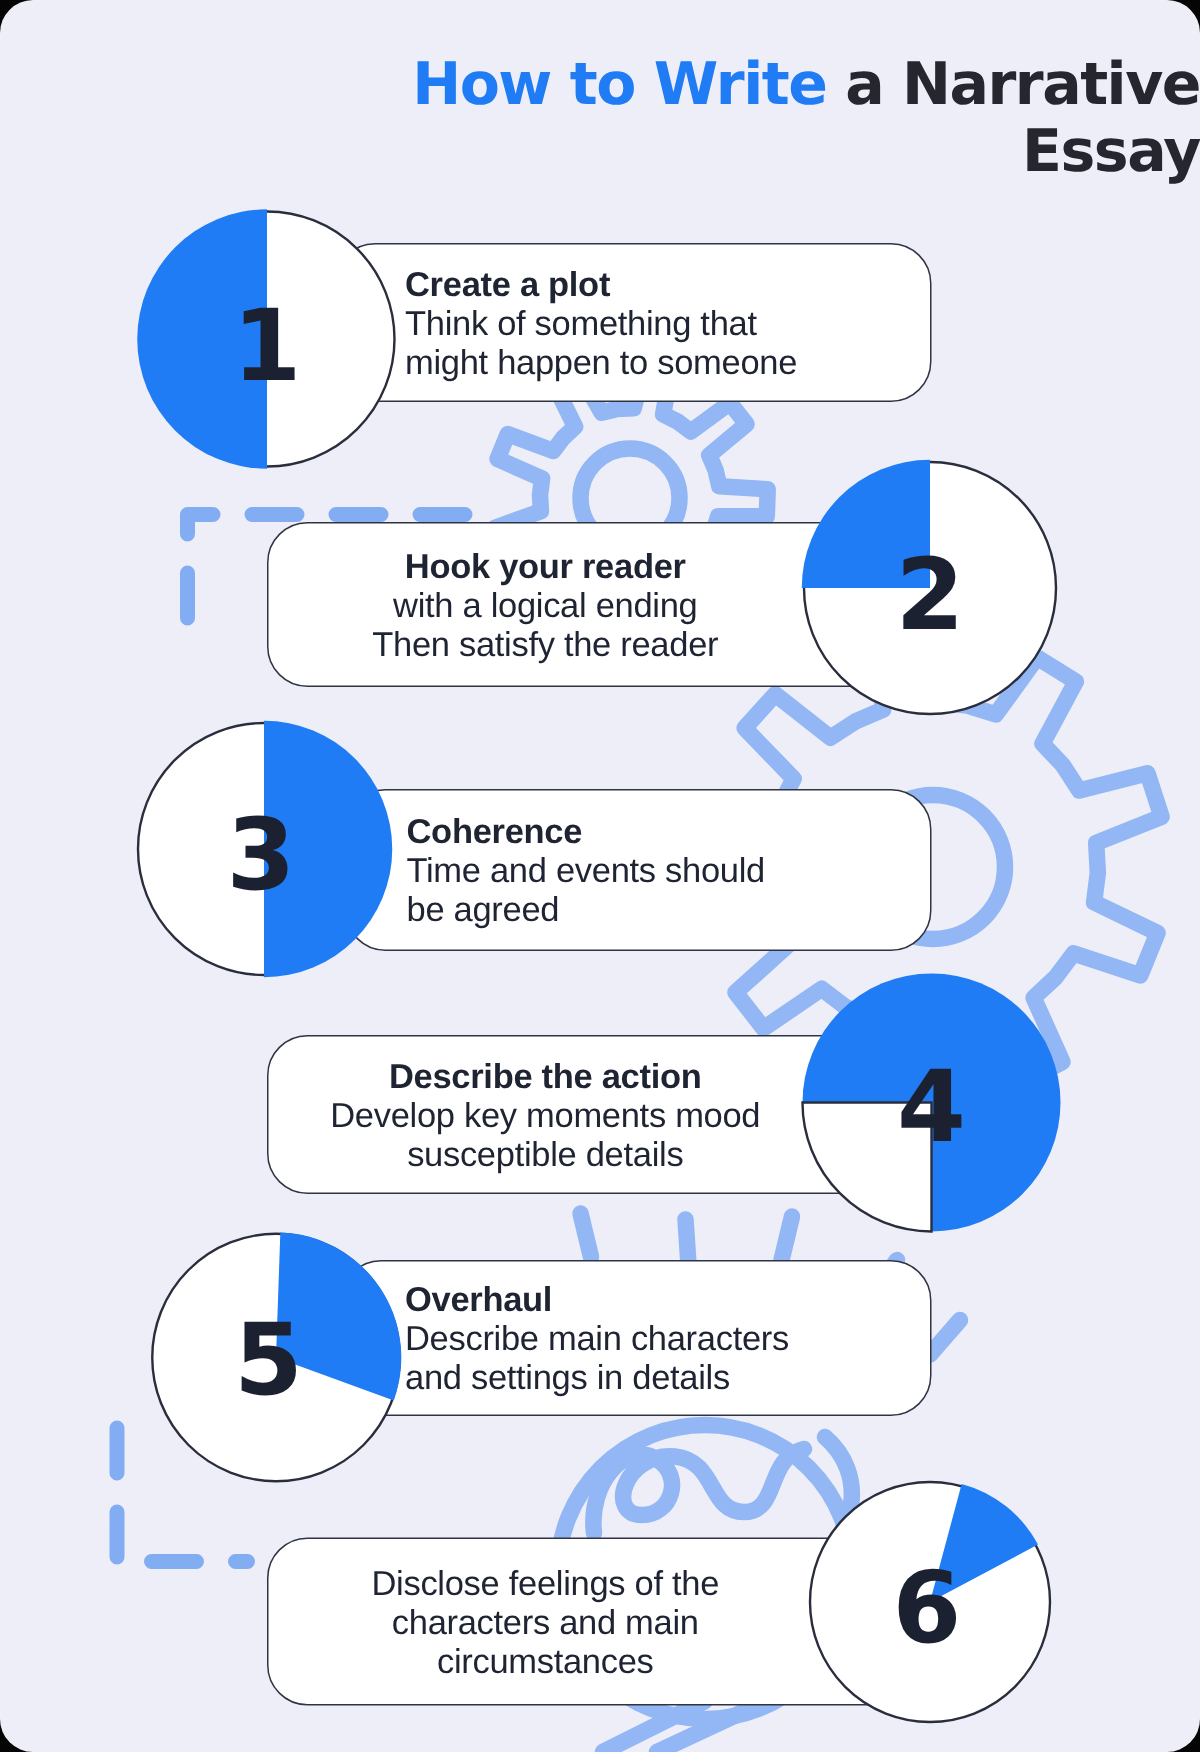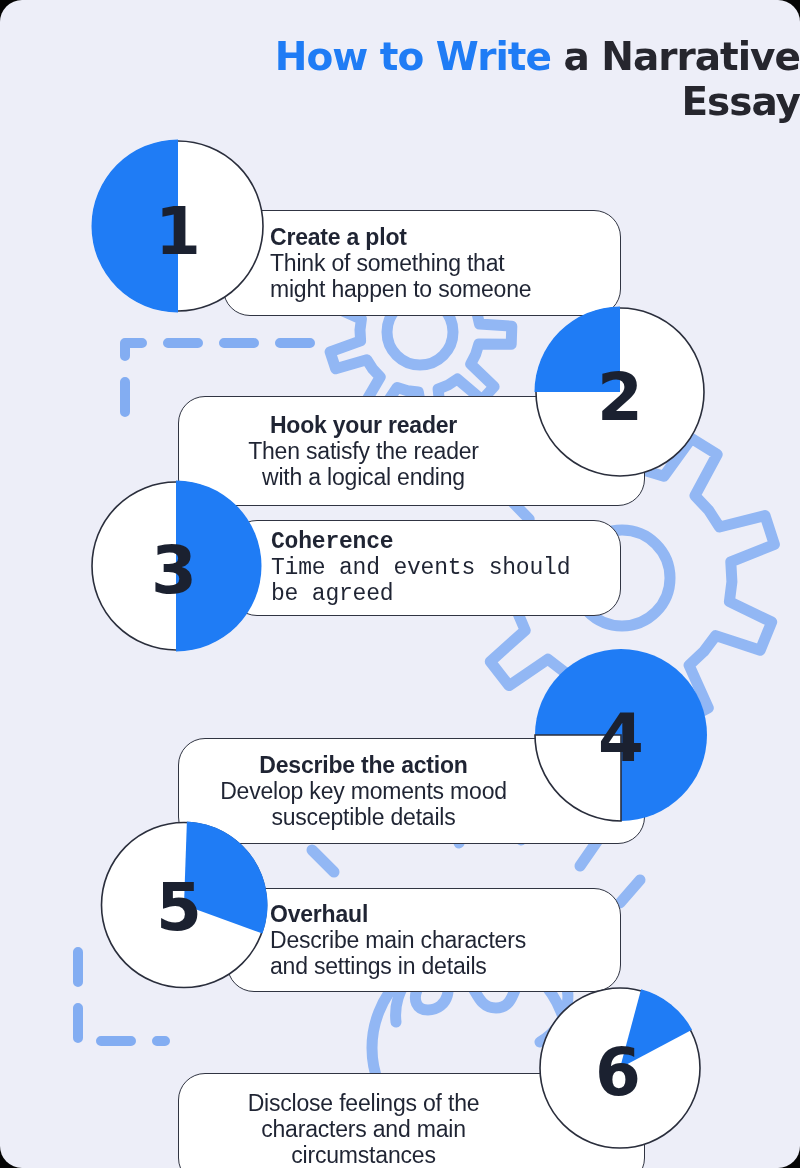--- a/index.html
+++ b/index.html
@@ -16,28 +16,27 @@
     position:absolute;z-index:5;left:0;top:34px;width:800px;
     text-align:right;font-family:"DejaVu Sans",sans-serif;
     font-weight:800;font-size:39px;line-height:45px;letter-spacing:-1px;color:#26262E;
   }
   .title .hl{color:#1F7CF5;}
   .card{
     position:absolute;background:#FFFFFF;border:1.6px solid #303442;border-radius:27px;
     display:flex;flex-direction:column;justify-content:center;
     font-size:23px;line-height:26px;letter-spacing:-0.2px;color:#1F2433;
     box-sizing:border-box;
-    margin-top:48px;
   }
   .card .card-title{font-weight:bold;}
   .card.left{text-align:left;}
   .card.right{text-align:center;}
   .c1{left:223px;top:162px;width:398px;height:106px;padding-left:46px;padding-right:20px;}
   .c2{left:178px;top:348px;width:467px;height:110px;padding-right:120px;padding-left:24px;}
-  .c3{left:230px;top:472px;width:391px;height:96px;padding-left:40px;padding-right:20px;font-family:Liberation Mono, monospace;}
+  .c3{left:230px;top:526px;width:391px;height:108px;padding-left:40px;padding-right:20px;}
   .c4{left:178px;top:690px;width:467px;height:106px;padding-right:120px;padding-left:24px;}
   .c5{left:227px;top:840px;width:394px;height:104px;padding-left:42px;padding-right:20px;justify-content:center;}
   .c6{left:178px;top:1025px;width:467px;height:112px;padding-right:120px;padding-left:24px;}
   .num{
     position:absolute;z-index:4;transform:translate(-50%,-50%);
     font-family:"DejaVu Sans",sans-serif;font-weight:800;font-size:66px;color:#1B2130;
   }
   .n1{left:178px;top:231px;}
   .n2{left:620px;top:397px;}
   .n3{left:174px;top:570px;}
@@ -93,22 +92,22 @@
   </div>
 
   <div class="layer cards">
     <div class="card left c1">
       <div class="card-title">Create a plot</div>
       <div>Think of something that</div>
       <div>might happen to someone</div>
     </div>
     <div class="card right c2">
       <div class="card-title">Hook your reader</div>
+      <div>with a logical ending</div>
       <div>Then satisfy the reader</div>
-      <div>with a logical ending</div>
     </div>
     <div class="card left c3">
       <div class="card-title">Coherence</div>
       <div>Time and events should</div>
       <div>be agreed</div>
     </div>
     <div class="card right c4">
       <div class="card-title">Describe the action</div>
       <div>Develop key moments mood</div>
       <div>susceptible details</div>

